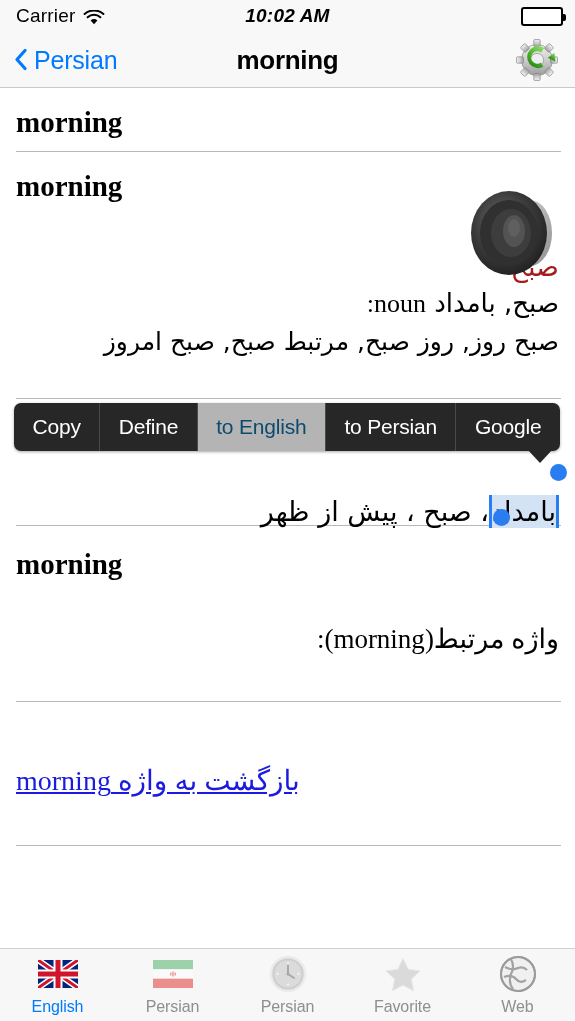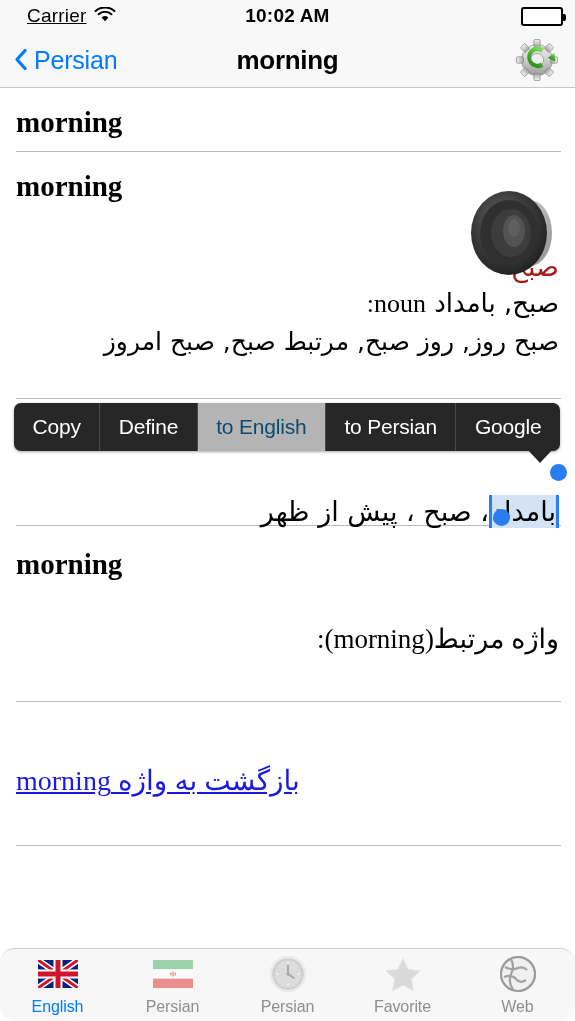--- a/index.html
+++ b/index.html
@@ -11,26 +11,26 @@
   }
   .phone { position: relative; width: 575px; height: 1021px; background: #fff; }
 
   
   .status-bar {
     position: absolute; left: 0; top: 0; width: 575px; height: 32px;
     background: #f8f8f8;
     display: flex; align-items: center;
     font-size: 19px; color: #000; font-weight: 500;
   }
-  .status-left { position: absolute; left: 27px; display: flex; align-items: flex-start; gap: 8px; text-decoration: underline; }
+  .status-left { position: absolute; left: 16px; display: flex; align-items: center; gap: 8px; }
   .carrier-label { font-size: 19px; letter-spacing: 0.2px; }
   .wifi-icon { display: inline-block; width: 22px; height: 16px; position: relative; top: 1px; }
   .status-center {
     position: absolute; left: 0; width: 575px; text-align: center;
-    font-size: 19px; font-weight: 600; letter-spacing: 0.2px;
+    font-size: 19px; font-weight: 600; letter-spacing: 0.2px; font-style: italic;
   }
   .status-right { position: absolute; right: 12px; display: flex; align-items: center; }
   .battery {
     width: 42px; height: 19px; border: 2px solid #000; border-radius: 3px;
     position: relative; background: #fff; padding: 1px;
   }
   .battery::after {
     content: ""; position: absolute; right: -5px; top: 5px;
     width: 3px; height: 7px; background: #000; border-radius: 0 2px 2px 0;
   }
@@ -144,21 +144,21 @@
     direction: rtl; text-align: left; padding-left: 16px;
     color: #1a1ae0; font-size: 28px;
     font-family: "Liberation Serif", "DejaVu Serif", serif;
     text-decoration: underline; cursor: pointer; display: inline-block;
   }
 
   
   .tab-bar {
     position: absolute; left: 0; bottom: 0; width: 575px; height: 73px;
     background: #f7f7f7; border-top: 1px solid #d2d2d2;
-    display: flex; align-items: center; border-radius: 15px;
+    display: flex; align-items: center;
   }
   .tab {
     flex: 1; display: flex; flex-direction: column;
     align-items: center; justify-content: center; gap: 4px; cursor: pointer;
   }
   .tab-icon { width: 44px; height: 40px; display: flex; align-items: center; justify-content: center; }
   .tab-label { font-size: 16px; color: #8e8e93; letter-spacing: -0.1px; }
   .tab.active .tab-label { color: #007aff; }
   .tab.inactive .tab-icon { opacity: 0.42; }
 </style>

